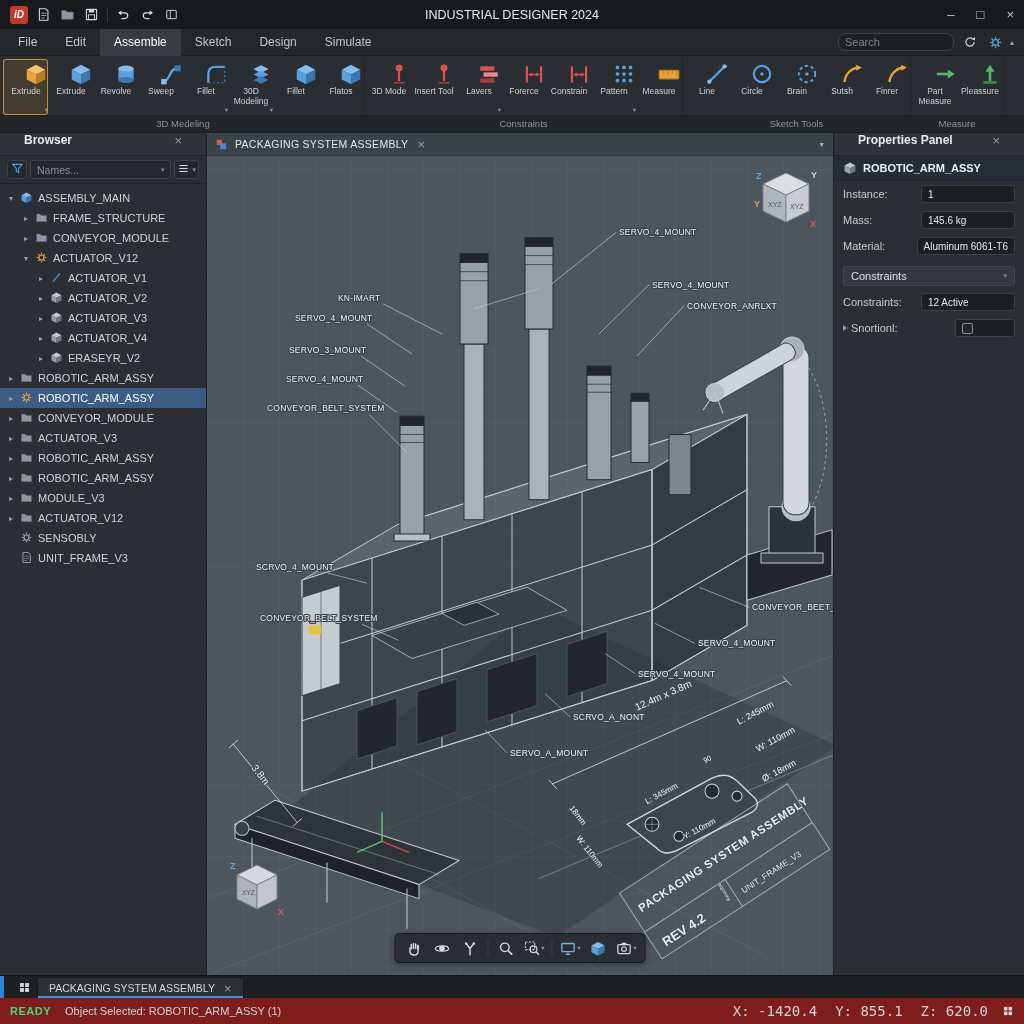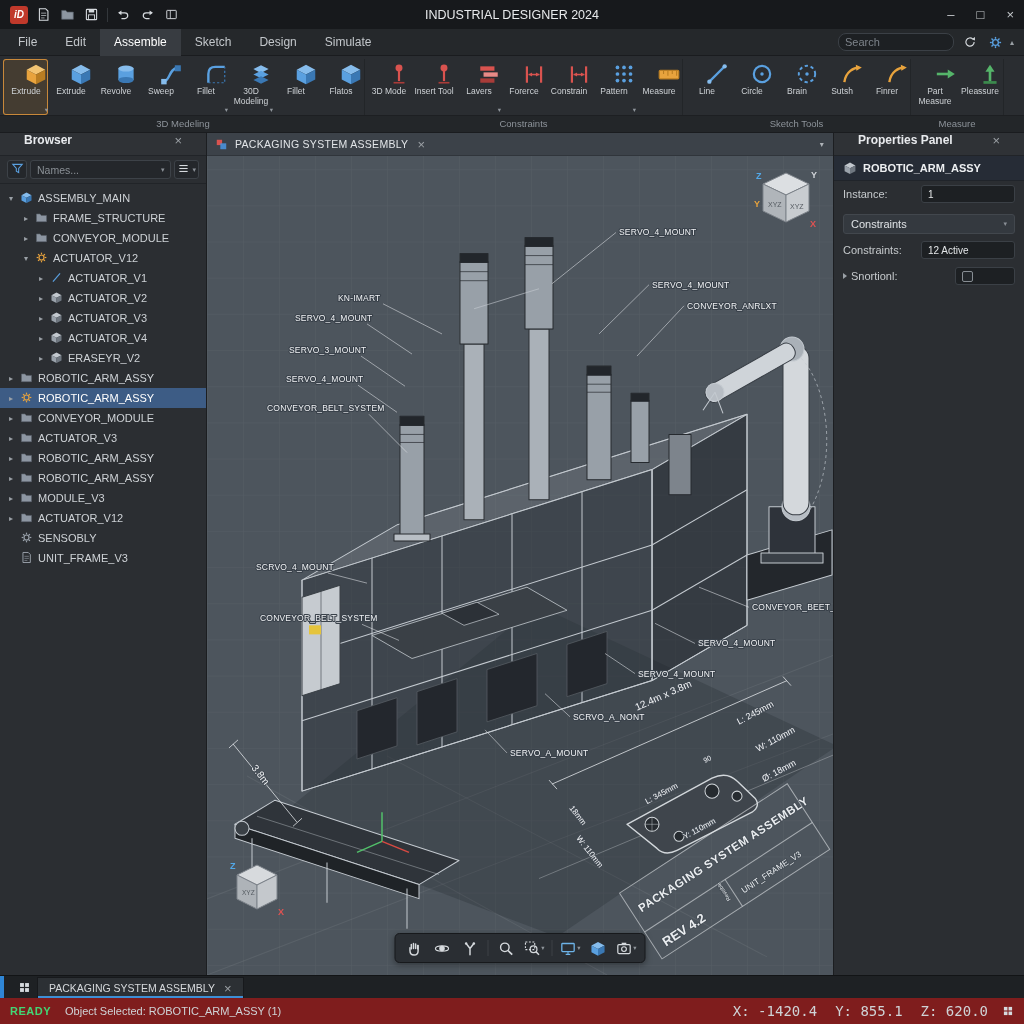--- a/index.html
+++ b/index.html
@@ -903,20 +903,28 @@
               <polygon points="19.5,7 11,11.5 11,20.5 19.5,16" fill="#6f7780"></polygon>
             </svg>
           </span>
         <span>ROBOTIC_ARM_ASSY</span>
       </div>
       <div id="pfields">
           <div class="prow">
             <span class="plabel">Instance:</span>
             <span class="pval">1</span>
           </div>
+          <div class="prow">
+            <span class="plabel">Mass:</span>
+            <span class="pval">145.6 kg</span>
+          </div>
+          <div class="prow">
+            <span class="plabel">Material:</span>
+            <span class="pval">Aluminum 6061-T6</span>
+          </div>
         </div>
       <div class="psection">
         <span>Constraints</span>
         <span class="chev">▾</span>
       </div>
       <div id="pfields2">
           <div class="prow">
             <span class="plabel">Constraints:</span>
             <span class="pval">12 Active</span>
           </div>

